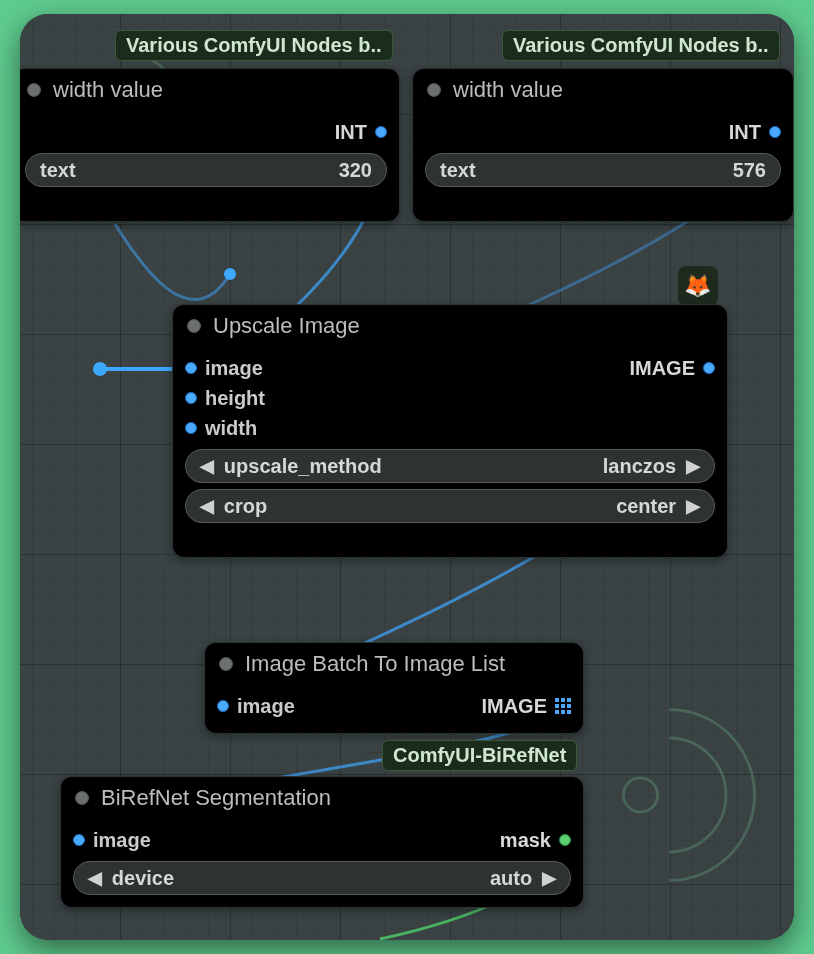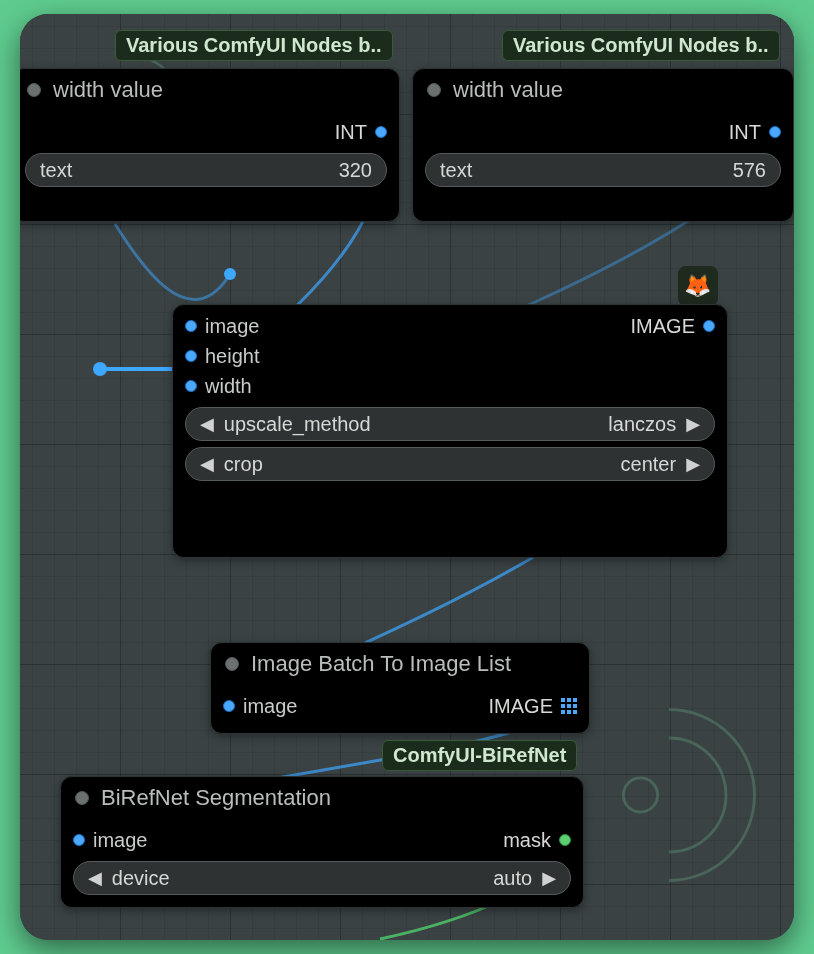--- a/index.html
+++ b/index.html
@@ -46,21 +46,21 @@
     display:flex; align-items:center;
     height: 42px; padding: 0 14px;
     border-bottom: 1px solid rgba(0,0,0,0.15);
     color: #b9bdbb; font-size: 22px; font-weight: 500;
   }
   .node-header .hdr-dot {
     width:14px; height:14px; border-radius:50%;
     background:#6b7071; margin-right:12px;
     border:1px solid #555;
   }
-  .node-body { padding: 6px 12px 12px; }
+  .node-body { padding: 6px 12px 12px; font-weight: bold; }
   .io-row {
     display:flex; justify-content:space-between; align-items:center;
     height: 30px; font-size:20px; color:#c8cbc9;
   }
   .io-left { display:flex; align-items:center; gap:8px; }
   .io-right { display:flex; align-items:center; gap:8px; }
   .port {
     width:12px; height:12px; border-radius:50%;
     background:#4aa8ff; border:1px solid #1b6fc2;
   }
@@ -168,20 +168,24 @@
         </span>
       </div>
       <div class="pill">
         <span>text</span>
         <span>576</span>
       </div>
     </div>
   </div>
 
   <div class="node" style="left:152px; top:290px; width:556px; height:254px;">
+    <div class="node-header">
+      <div class="hdr-dot"></div>
+      <span>Upscale Image</span>
+    </div>
     <div class="node-body">
       <div class="io-row">
         <span class="io-left">
           <span class="port"></span>
           <span>image</span>
         </span>
         <span class="io-right">
           <span class="out-label">IMAGE</span>
           <span class="port"></span>
         </span>
@@ -214,21 +218,21 @@
           <span>crop</span>
         </span>
         <span class="pl">
           <span>center</span>
           <span class="arrow">▶</span>
         </span>
       </div>
     </div>
   </div>
 
-  <div class="node" style="left:190px; top:628px; width:380px; height:92px;">
+  <div class="node" style="left:184px; top:628px; width:380px; height:92px;">
     <div class="node-header">
       <div class="hdr-dot"></div>
       <span>Image Batch To Image List</span>
     </div>
     <div class="node-body">
       <div class="io-row">
         <span class="io-left">
           <span class="port"></span>
           <span>image</span>
         </span>

